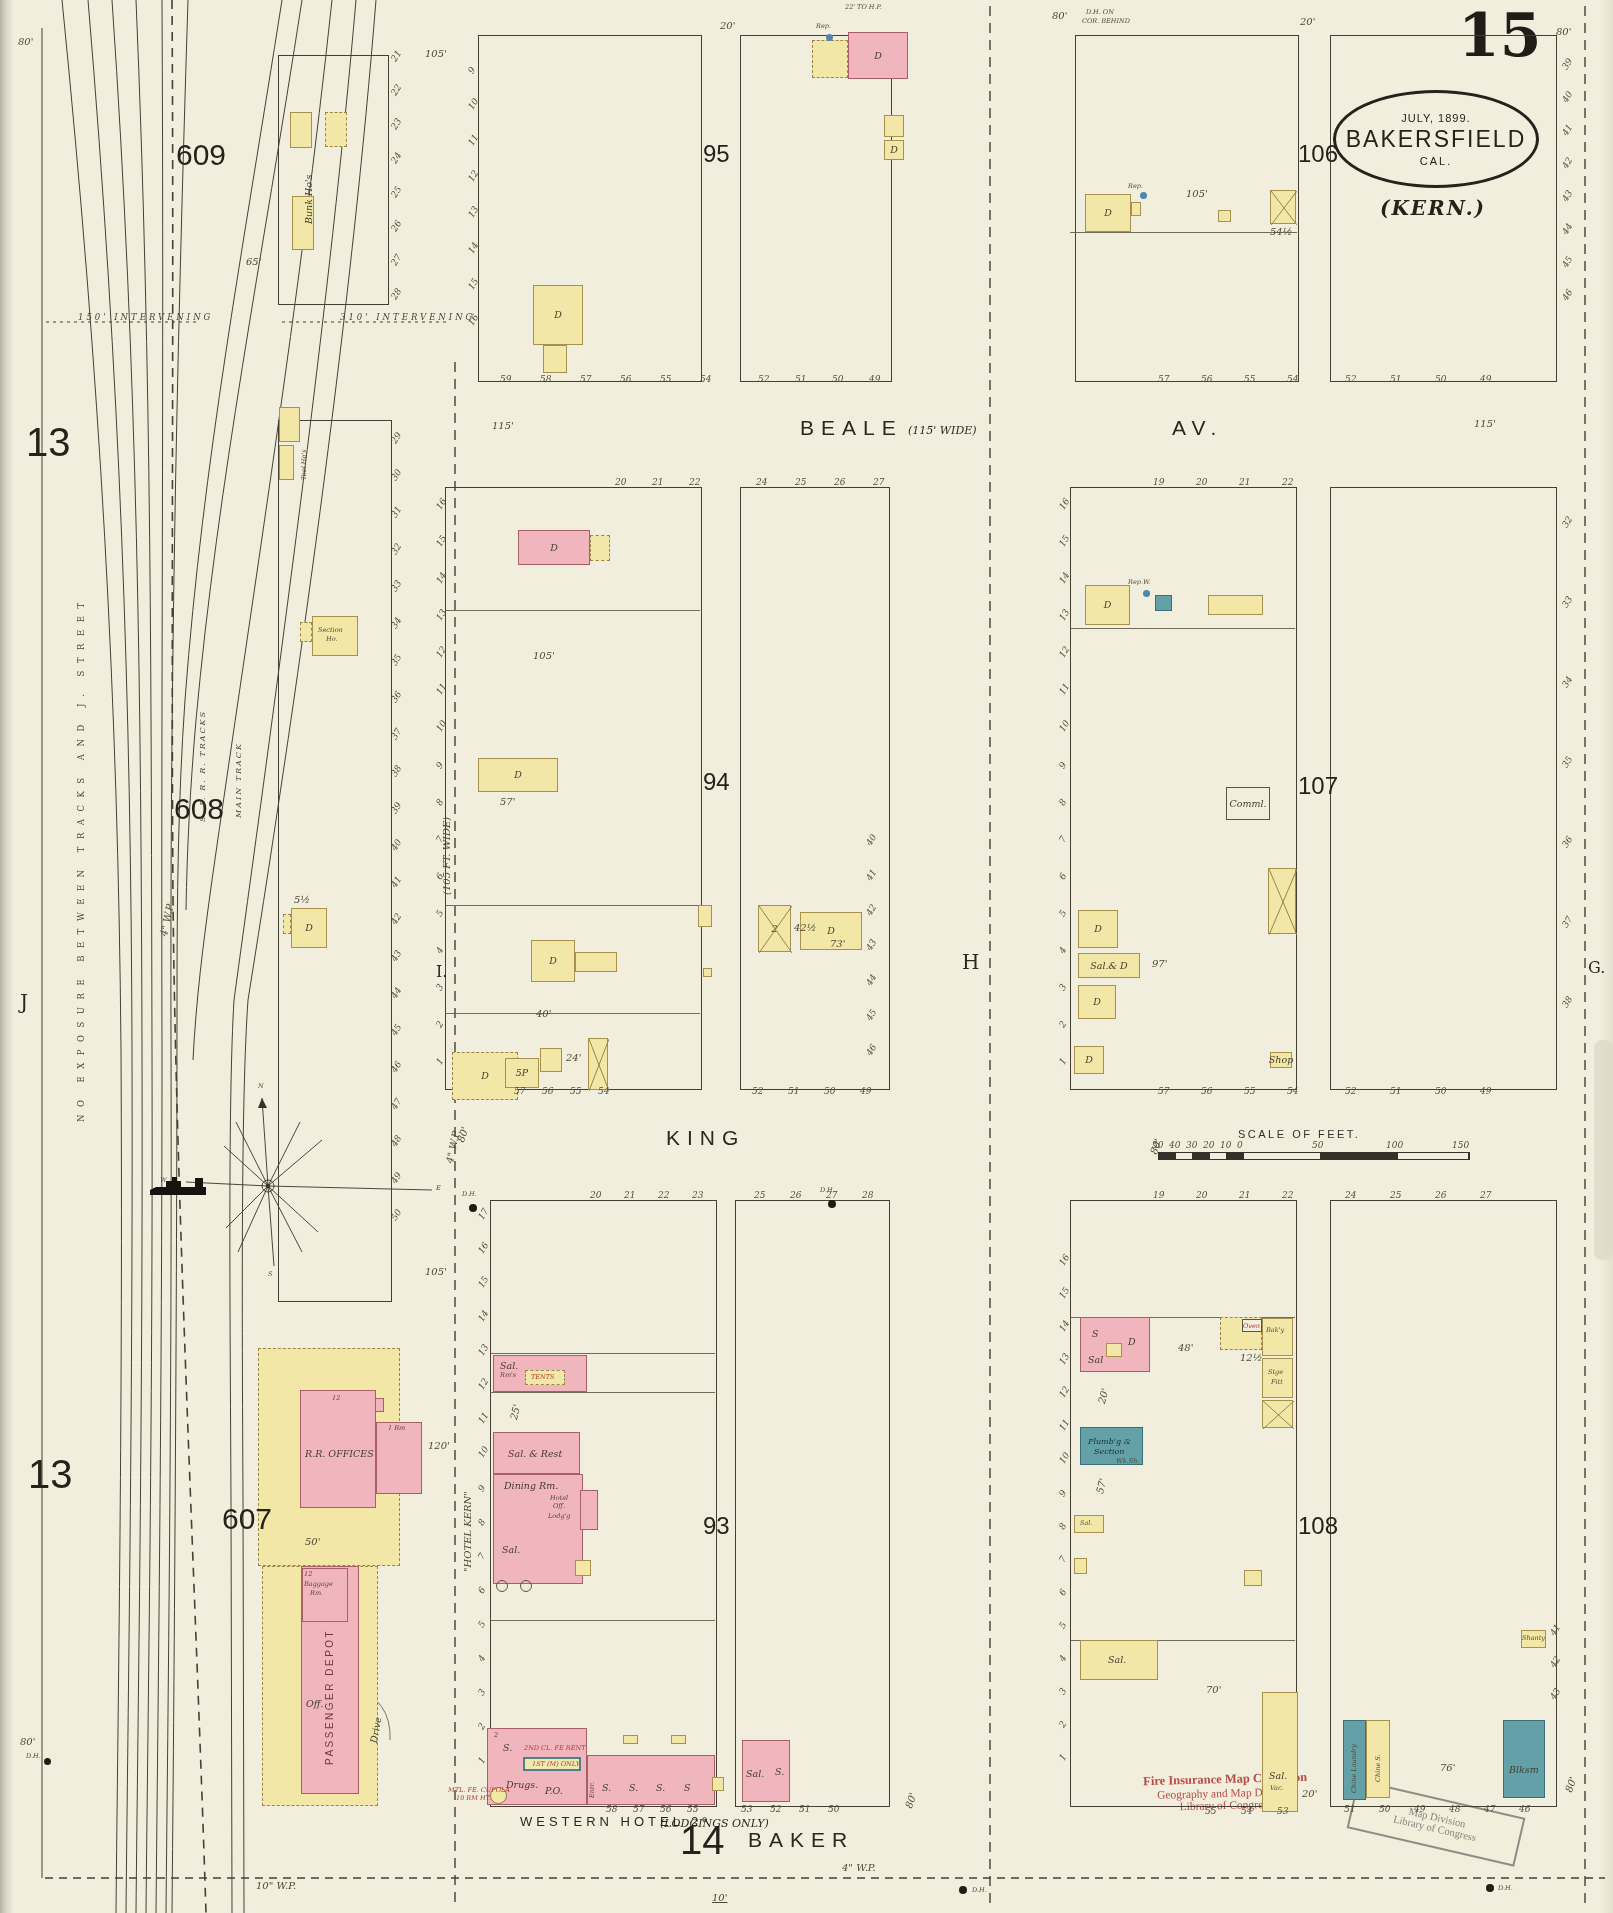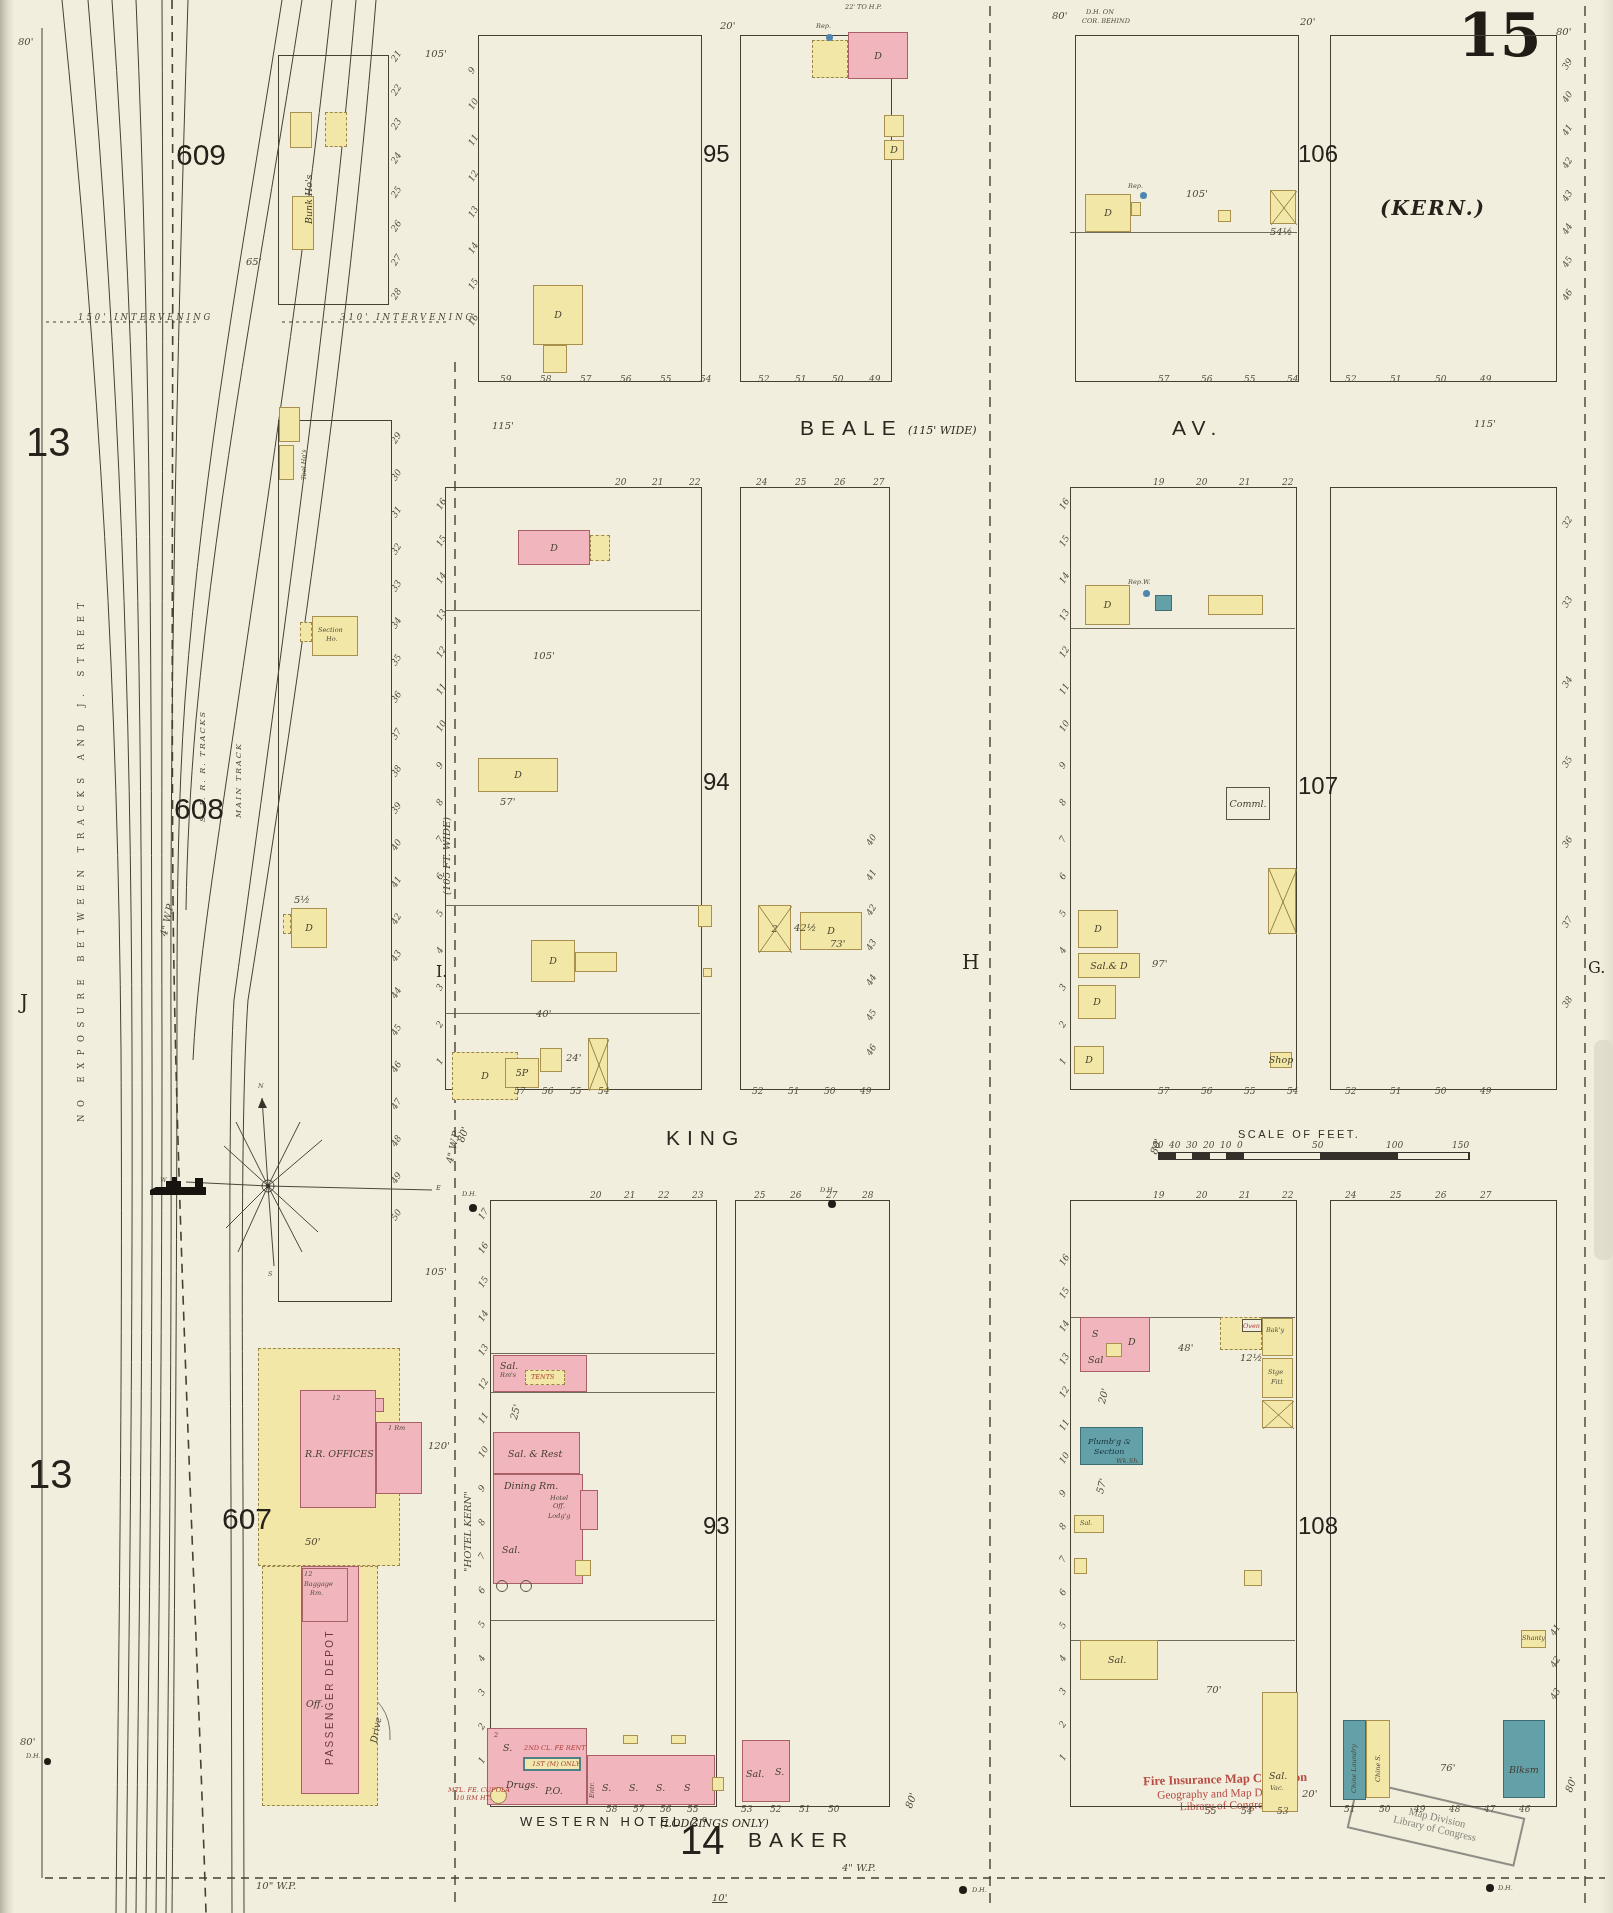--- a/index.html
+++ b/index.html
@@ -119,20 +119,25 @@
         <circle cx="200" cy="1192" r="2.5"></circle>
     </g>
     <g stroke="#5a5443" stroke-width="0.8" fill="none">
       <path d="M306,1592 v8 M311,1592 v8 M316,1592 v8 M321,1592 v8"></path>
       <path d="M378,1428 L418,1448 M378,1468 L418,1448"></path>
       <path d="M352,1686 Q392,1700 390,1740 M352,1708 Q378,1716 376,1742"></path>
     </g>
   </svg>
 
   <div id="sheetno">15</div>
+  <div id="oval">
+    <div class="t1">JULY, 1899.</div>
+    <div class="t2">BAKERSFIELD</div>
+    <div class="t3">CAL.</div>
+  </div>
   <div id="kern">(KERN.)</div>
 
   <div id="scale-title">SCALE OF FEET.</div>
   <div id="scalebar">
       <span style="width: 16px; background: rgb(53, 48, 42); border-right: 1px solid rgb(53, 48, 42);"></span>
       <span style="width: 16px; background: transparent; border-right: 1px solid rgb(53, 48, 42);"></span>
       <span style="width: 16px; background: rgb(53, 48, 42); border-right: 1px solid rgb(53, 48, 42);"></span>
       <span style="width: 16px; background: transparent; border-right: 1px solid rgb(53, 48, 42);"></span>
       <span style="width: 16px; background: rgb(53, 48, 42); border-right: 1px solid rgb(53, 48, 42);"></span>
       <span style="width: 76px; background: transparent; border-right: 1px solid rgb(53, 48, 42);"></span>

